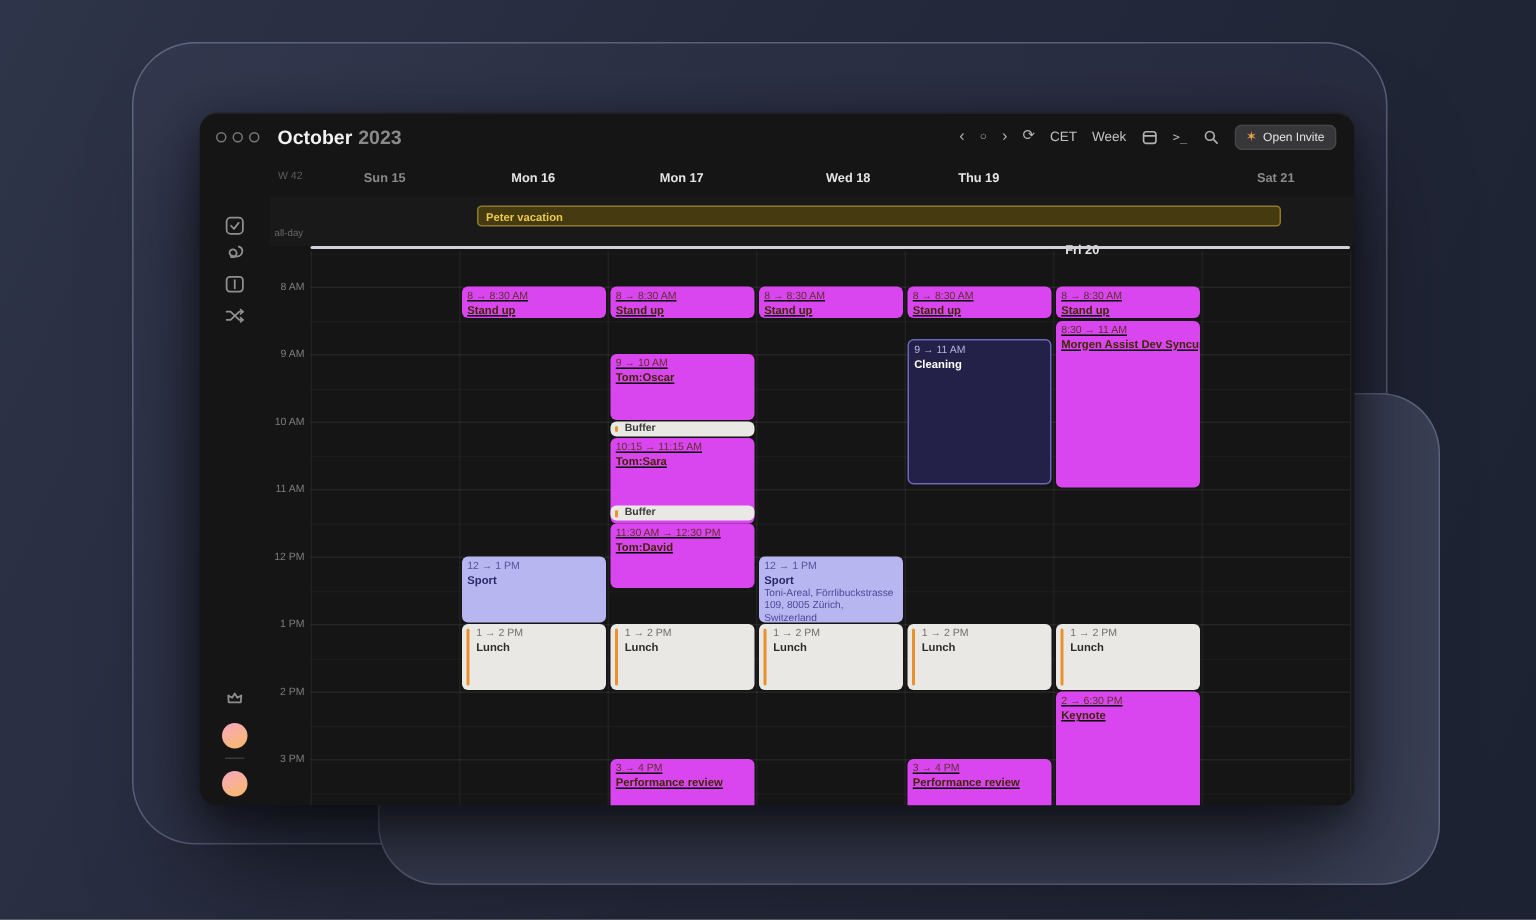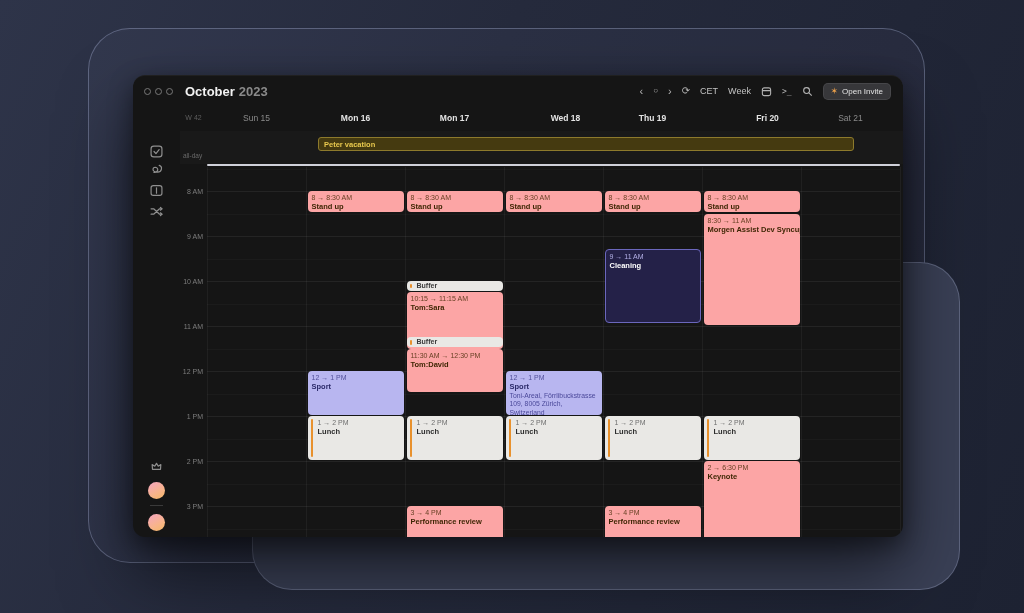--- a/index.html
+++ b/index.html
@@ -43,41 +43,41 @@
   .sb-icon svg { width:13px; height:13px; stroke:#8f8f8f; fill:none; stroke-width:1.1; stroke-linecap:round; stroke-linejoin:round; }
   .avatar { position:absolute; left:15px; width:17px; height:17px; border-radius:50%;
     background: linear-gradient(150deg,#f6a9b4 15%,#f8b48a 60%,#f4b76a 95%); }
   .avatar-divider { position:absolute; left:17px; width:13px; height:1px; background:#3a3a3a; }
 
   
   .main { position:absolute; left:47px; top:30px; right:0; bottom:0; }
   .day-header-row { position:absolute; top:0; left:0; right:0; height:25px; }
   .week-num { position:absolute; left:0; width:27px; top:8px; text-align:center; font-size:7px; color:#5d5d5d; }
   .day-label { position:absolute; top:7px; text-align:center; font-size:8.5px; color:#e4e4e4; font-weight:bold; }
-  .day-label.muted { color:#8a8a8a; font-weight:normal; }
+  .day-label.muted { color:#8a8a8a; font-weight:bold; }
 
   .allday-row { position:absolute; top:25px; left:0; right:0; height:33px; background:rgba(255,255,255,.02); }
   .allday-label { position:absolute; left:3px; bottom:5px; font-size:6.5px; color:#6a6a6a; }
   .vacation { position:absolute; top:6px; height:14px; background:#453a10; border:1px solid #8d7a2c;
     border-radius:3px; color:#e9c94e; font-size:7.5px; font-weight:bold; line-height:11px; padding:1px 5px; overflow:hidden; white-space:nowrap; }
 
   .divider { position:absolute; top:58px; left:27px; width:693px; height:2px; background:#d0d1da; border-radius:1px; }
 
   .grid { position:absolute; top:61px; left:0; right:0; bottom:0; overflow:hidden; }
   .gl-h  { position:absolute; left:27px; width:693px; height:1px; background:rgba(255,255,255,.065); }
   .gl-hh { position:absolute; left:27px; width:693px; height:1px; background:rgba(255,255,255,.028); }
   .gl-v  { position:absolute; top:0; bottom:0; width:1px; background:rgba(255,255,255,.05); }
   .time-label { position:absolute; left:0; width:23px; text-align:right; font-size:7px; color:#7d7d7d; }
 
   
   .ev { position:absolute; border-radius:4px; overflow:hidden; padding:2px 4px; cursor:default; }
   .ev-time  { font-size:7px;  line-height:9px;   white-space:nowrap; }
   .ev-title { font-size:7.5px; line-height:9.5px; font-weight:bold; white-space:nowrap; }
   .ev-loc   { font-size:6.8px; line-height:8.5px; }
-  .ev-orange { background:#fca5a5; }
+  .ev-orange { background:#d946ef;text-decoration:underline; }
   .ev-orange .ev-time { color:rgba(70,42,6,.82); }
   .ev-orange .ev-title { color:#3f2705; }
   .ev-lavender { background:#b8b6f0; }
   .ev-lavender .ev-time { color:#53519b; }
   .ev-lavender .ev-title { color:#2a2968; }
   .ev-lavender .ev-loc { color:#4b499a; }
   .ev-dark { background:#242148; border:1px solid #6b67bd; }
   .ev-dark .ev-time { color:#b3b0e6; }
   .ev-dark .ev-title { color:#ffffff; }
   .ev-plain { background:#e9e8e5; padding-left:10px; }
@@ -160,21 +160,21 @@
   </div>
 
   <div class="main">
     <div class="day-header-row">
       <span class="week-num">W 42</span>
     <div class="day-label muted" style="left: 27px; width: 99px;">Sun 15</div>
         <div class="day-label" style="left: 126px; width: 99px;">Mon 16</div>
         <div class="day-label" style="left: 225px; width: 99px;">Mon 17</div>
         <div class="day-label" style="left: 336px; width: 99px;">Wed 18</div>
         <div class="day-label" style="left: 423px; width: 99px;">Thu 19</div>
-        <div class="day-label" style="left: 538px; width: 99px;">Fri 20</div>
+        <div class="day-label" style="left: 492px; width: 99px; margin-top: 48px;">Fri 20</div>
         <div class="day-label muted" style="left: 621px; width: 99px;">Sat 21</div>
       </div>
     <div class="allday-row">
       <span class="allday-label">all-day</span>
       <div class="vacation" style="left: 138px; width: 536px;">Peter vacation</div>
     </div>
     <div class="divider"></div>
     <div class="grid">
         <div class="gl-v" style="left: 27px;"></div>
         <div class="gl-v" style="left: 126px;"></div>
@@ -222,35 +222,39 @@
           <div class="ev-title">Stand up</div>
         </div>
         <div class="ev ev-orange" style="left: 424.5px; width: 96px; top: 24px; height: 21px;">
           <div class="ev-time">8 → 8:30 AM</div>
           <div class="ev-title">Stand up</div>
         </div>
         <div class="ev ev-orange" style="left: 523.5px; width: 96px; top: 24px; height: 21px;">
           <div class="ev-time">8 → 8:30 AM</div>
           <div class="ev-title">Stand up</div>
         </div>
+        <div class="ev ev-orange" style="left: 226.5px; width: 96px; top: 69px; height: 43.5px;">
+          <div class="ev-time">9 → 10 AM</div>
+          <div class="ev-title">Tom:Oscar</div>
+        </div>
         <div class="ev ev-buffer" style="left: 226.5px; width: 96px; top: 114px; height: 9.75px;">
           <div class="ev-title">Buffer</div>
         </div>
         <div class="ev ev-orange" style="left: 226.5px; width: 96px; top: 125.25px; height: 57px;">
           <div class="ev-time">10:15 → 11:15 AM</div>
           <div class="ev-title">Tom:Sara</div>
         </div>
         <div class="ev ev-buffer" style="left: 226.5px; width: 96px; top: 170.25px; height: 9.75px;">
           <div class="ev-title">Buffer</div>
         </div>
         <div class="ev ev-orange" style="left: 226.5px; width: 96px; top: 181.5px; height: 43.5px;">
           <div class="ev-time">11:30 AM → 12:30 PM</div>
           <div class="ev-title">Tom:David</div>
         </div>
-        <div class="ev ev-dark" style="left: 424.5px; width: 96px; top: 82px; height: 74px;">
+        <div class="ev ev-dark" style="left: 424.5px; width: 96px; top: 59px; height: 97px;">
           <div class="ev-time">9 → 11 AM</div>
           <div class="ev-title">Cleaning</div>
         </div>
         <div class="ev ev-orange" style="left: 523.5px; width: 96px; top: 46.5px; height: 111px;">
           <div class="ev-time">8:30 → 11 AM</div>
           <div class="ev-title">Morgen Assist Dev Syncup</div>
         </div>
         <div class="ev ev-lavender" style="left: 127.5px; width: 96px; top: 204px; height: 43.5px;">
           <div class="ev-time">12 → 1 PM</div>
           <div class="ev-title">Sport</div>

